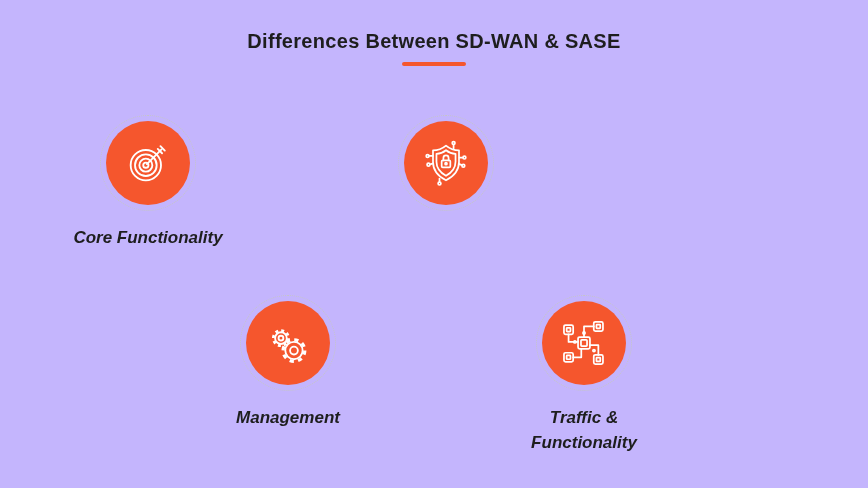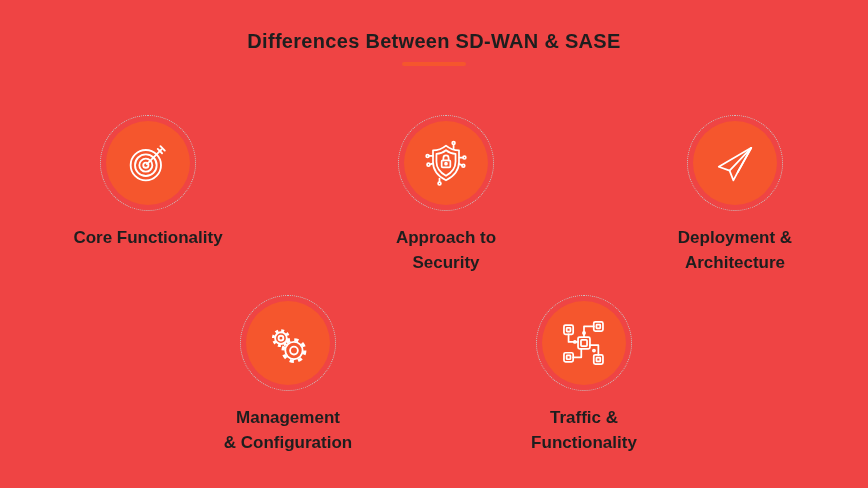--- a/index.html
+++ b/index.html
@@ -5,21 +5,21 @@
   html, body {
     margin: 0;
     padding: 0;
     background: #ffffff;
     font-family: "Liberation Sans", sans-serif;
   }
   .canvas {
     position: relative;
     width: 868px;
     height: 488px;
-    background: #ef4444;
+    background: #c4b5fd;
     overflow: hidden;
   }
   .header {
     position: absolute;
     top: 30px;
     left: 0;
     width: 100%;
     text-align: center;
   }
   .title {
@@ -32,20 +32,21 @@
     width: 64px;
     height: 4px;
     margin: 9px auto 0 auto;
     background: #F5562D;
     border-radius: 2px;
   }
   .item {
     position: absolute;
     width: 240px;
     text-align: center;
+    font-style: italic;
   }
   .ring {
     width: 96px;
     height: 96px;
     margin: 0 auto;
     border: 1.5px dotted #c6c6c6;
     border-radius: 50%;
     display: flex;
     align-items: center;
     justify-content: center;
@@ -124,58 +125,38 @@
             <line x1="35.8" y1="24.8" x2="38.7" y2="26"></line>
           <circle cx="7" cy="17.5" r="1.3"></circle>
             <line x1="8.5" y1="17.5" x2="11.8" y2="17.5"></line>
           <circle cx="7.8" cy="25.5" r="1.3"></circle>
             <line x1="9.3" y1="25.2" x2="12.2" y2="24.4"></line>
           <circle cx="18" cy="43" r="1.3"></circle>
             <line x1="18" y1="41.5" x2="18" y2="38.3"></line>
         </svg>
       </div>
     </div>
-    <div class="label">
-      <span>Approach to</span>
-      <span>Security</span>
-    </div>
   </div>
 
-  <div class="item item-3">
-    <div class="ring">
-      <div class="circle">
-        <svg width="52" height="52" viewBox="0 0 48 48" fill="none" stroke="#ffffff" stroke-width="1.6" stroke-linecap="round" stroke-linejoin="round">
-          <path d="M39 10 L9 27.5 L19 31 L22.5 40 L26.5 32.5 Z"></path>
-          <path d="M39 10 L19 31"></path>
-          <path d="M39 10 L26.5 32.5"></path>
-        </svg>
-      </div>
-    </div>
-    <div class="label">
-      <span>Deployment &amp;</span>
-      <span>Architecture</span>
-    </div>
-  </div>
 
   <div class="item item-4">
     <div class="ring">
       <div class="circle">
         <svg width="52" height="52" viewBox="0 0 48 48" fill="none" stroke="#ffffff" stroke-linecap="butt">
           <circle cx="17.5" cy="19.5" r="5.4" stroke-width="1.7"></circle>
           <circle cx="17.5" cy="19.5" r="2.2" stroke-width="1.7"></circle>
           <circle cx="17.5" cy="19.5" r="7" stroke-width="2.6" stroke-dasharray="2.7 2.8"></circle>
           <circle cx="29.5" cy="31" r="8" stroke-width="1.7"></circle>
           <circle cx="29.5" cy="31" r="3.6" stroke-width="1.7"></circle>
           <circle cx="29.5" cy="31" r="10" stroke-width="3" stroke-dasharray="3.9 3.95"></circle>
         </svg>
       </div>
     </div>
     <div class="label">
       <span>Management</span>
-      <span>&amp; Configuration</span>
     </div>
   </div>
 
   <div class="item item-5">
     <div class="ring">
       <div class="circle">
         <svg width="52" height="52" viewBox="0 0 48 48" fill="none" stroke="#ffffff" stroke-width="1.6" stroke-linecap="round" stroke-linejoin="round">
           <rect x="18.5" y="18.5" width="11" height="11" rx="1.5"></rect>
           <rect x="21.2" y="21.2" width="5.6" height="5.6" rx="0.8"></rect>
           <rect x="5.5" y="7.5" width="8.5" height="8.5" rx="1.5"></rect>

